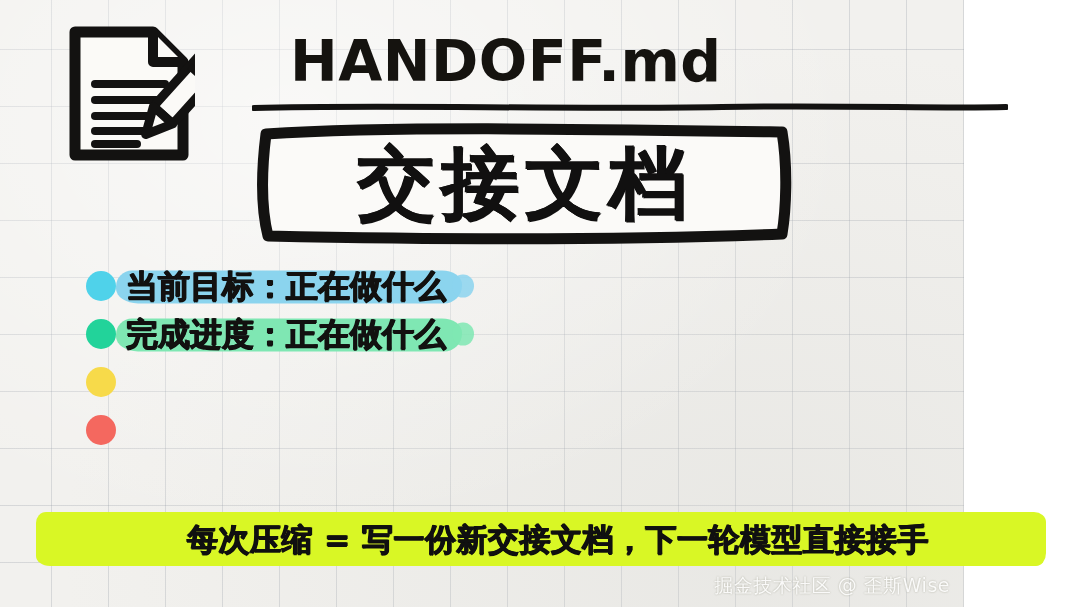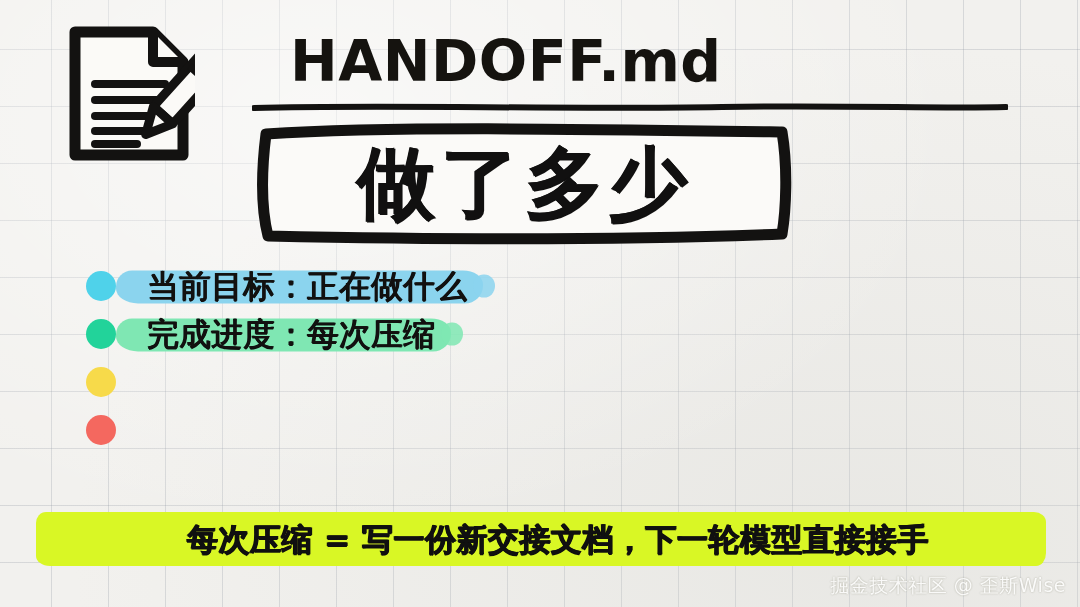--- a/index.html
+++ b/index.html
@@ -5,21 +5,21 @@
   * { margin:0; padding:0; box-sizing:border-box; }
 
   html, body {
     width:1080px; height:607px;
     overflow:hidden;
     font-family:"Liberation Sans","DejaVu Sans",sans-serif;
   }
 
   #poster {
     position:relative;
-    width:1080px; height:607px;
+    width:964px; height:607px;
     background-color:#f2f1ee;
     background-image:
       linear-gradient(to right, rgba(150,158,168,0.30) 1px, transparent 1px),
       linear-gradient(to bottom, rgba(150,158,168,0.30) 1px, transparent 1px);
     background-size:57px 57px;
     background-position:-6px -8px;
   }
 
   
   #paper-grain {
@@ -133,28 +133,27 @@
     width:22px; height:72%;
     border-radius:50%;
     background:inherit;
     opacity:0.85;
   }
 
   .row-text {
     position:relative;
     z-index:2;
     font-size:32px;
-    font-weight:400;
+    font-weight:700;
     color:#121110;
     line-height:1;
     white-space:nowrap;
     letter-spacing:0px;
     font-family:"DejaVu Sans","Liberation Sans",sans-serif;
     text-shadow:0.7px 0 0 #121110, -0.7px 0 0 #121110, 0 0.6px 0 #121110;
-    margin-left:21px;
   }
 
   
   #bottom-banner {
     position:absolute;
     left:36px; top:512px;
     width:1010px; height:54px;
     border-radius:10px 12px 10px 14px / 11px 10px 13px 10px;
     display:flex;
     align-items:center;
@@ -232,38 +231,38 @@
 
   <div id="boxed-title">
     <div id="boxed-title-frame">
       <svg viewBox="0 0 554 130" width="554" height="130" preserveAspectRatio="none">
         <path d="M18 16 C 140 8, 330 11, 534 14
                  C 540 50, 538 92, 534 116
                  C 360 123, 160 121, 20 118
                  C 12 86, 14 48, 18 16 Z" fill="#fbfaf8" stroke="#131211" stroke-width="11" stroke-linejoin="round"></path>
       </svg>
     </div>
-    <div id="boxed-title-text">做了多少</div>
+    <div id="boxed-title-text">交接文档</div>
   </div>
 
   <div id="bullet-list">
 
     <div class="bullet-row">
       <span class="bullet-dot" style="background:#4FD2EA"></span>
       <span class="row-text-wrap">
         <span class="row-highlight" style="background:#8BD4EE"></span>
         <span class="row-text">当前目标：正在做什么</span>
       </span>
     </div>
 
     <div class="bullet-row">
       <span class="bullet-dot" style="background:#22D39A"></span>
       <span class="row-text-wrap">
         <span class="row-highlight" style="background:#7FE7B3"></span>
-        <span class="row-text">完成进度：每次压缩</span>
+        <span class="row-text">完成进度：正在做什么</span>
       </span>
     </div>
 
     <div class="bullet-row">
       <span class="bullet-dot" style="background:#F7DA4A"></span>
     </div>
 
     <div class="bullet-row">
       <span class="bullet-dot" style="background:#F4685F"></span>
     </div>

